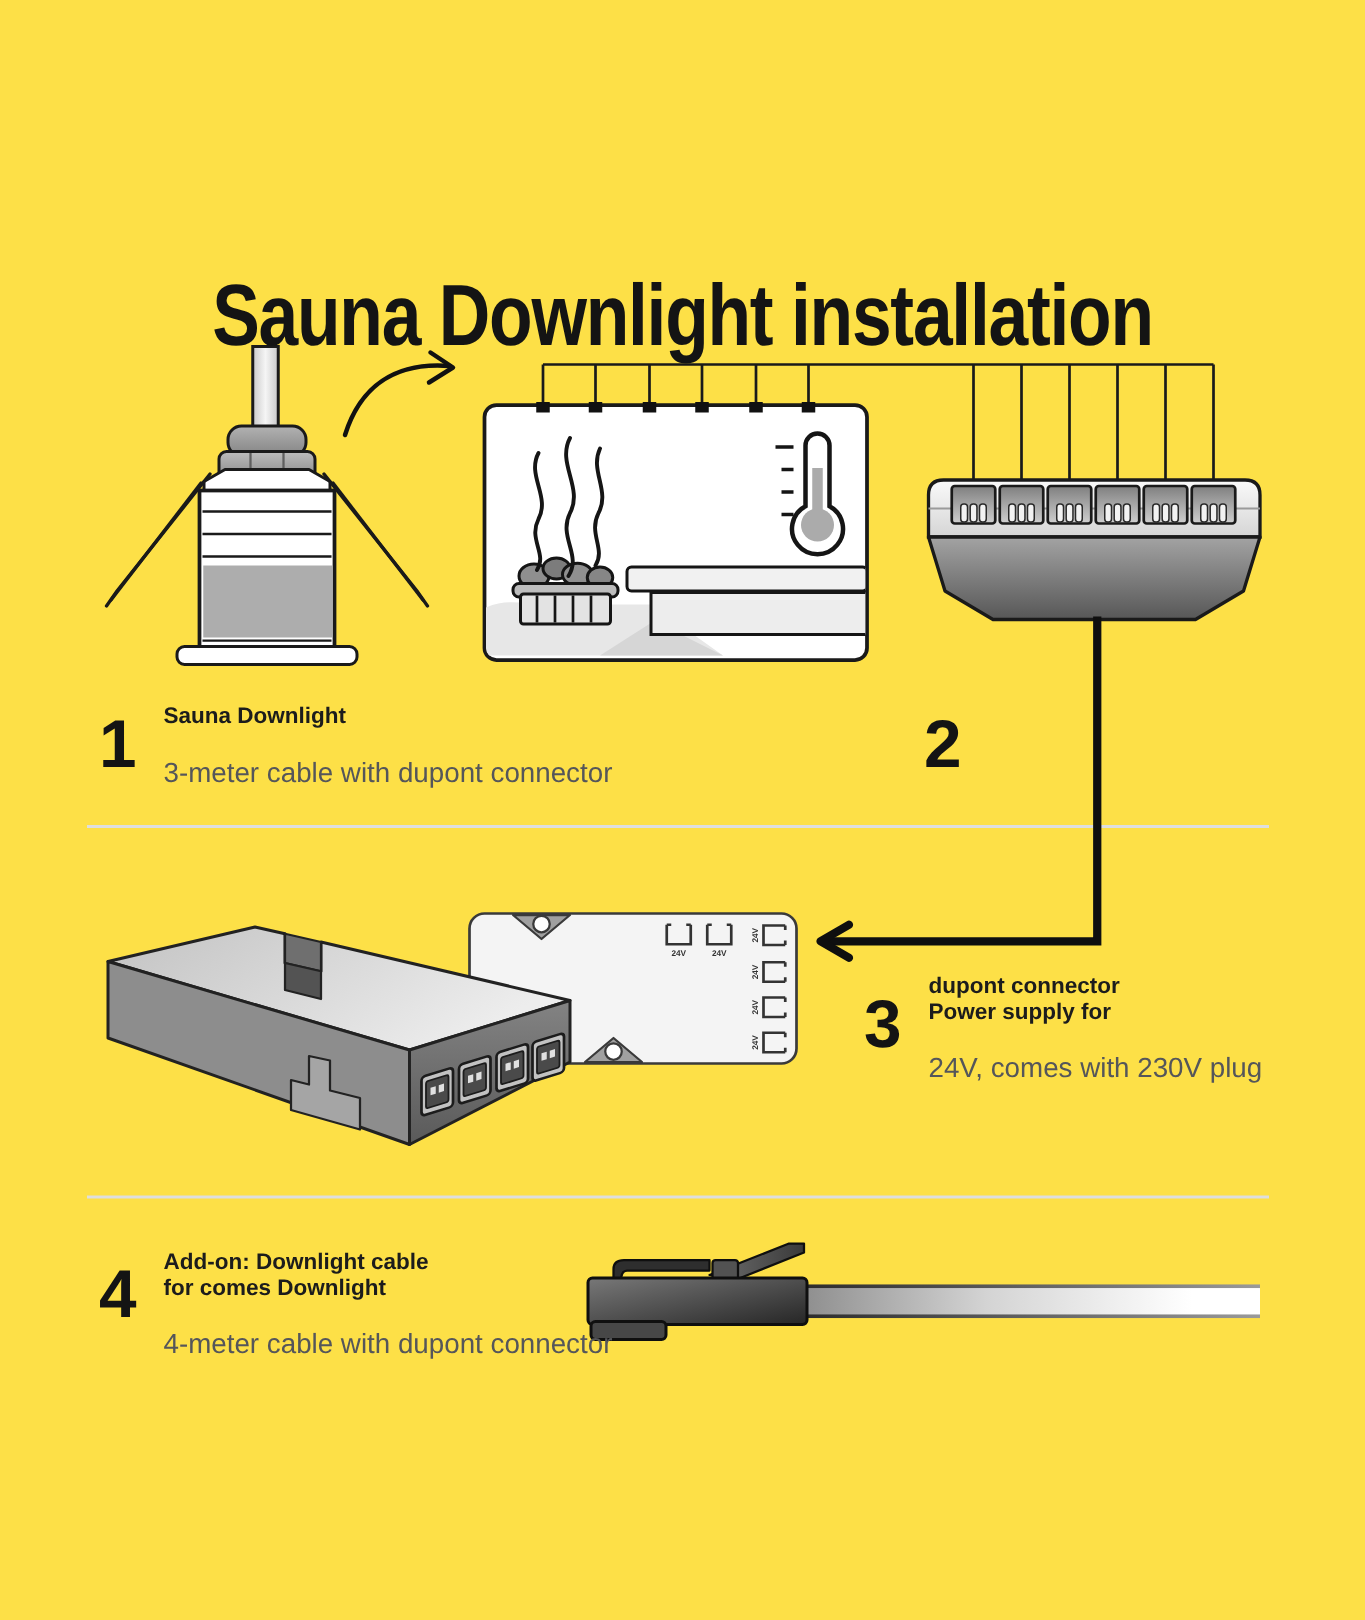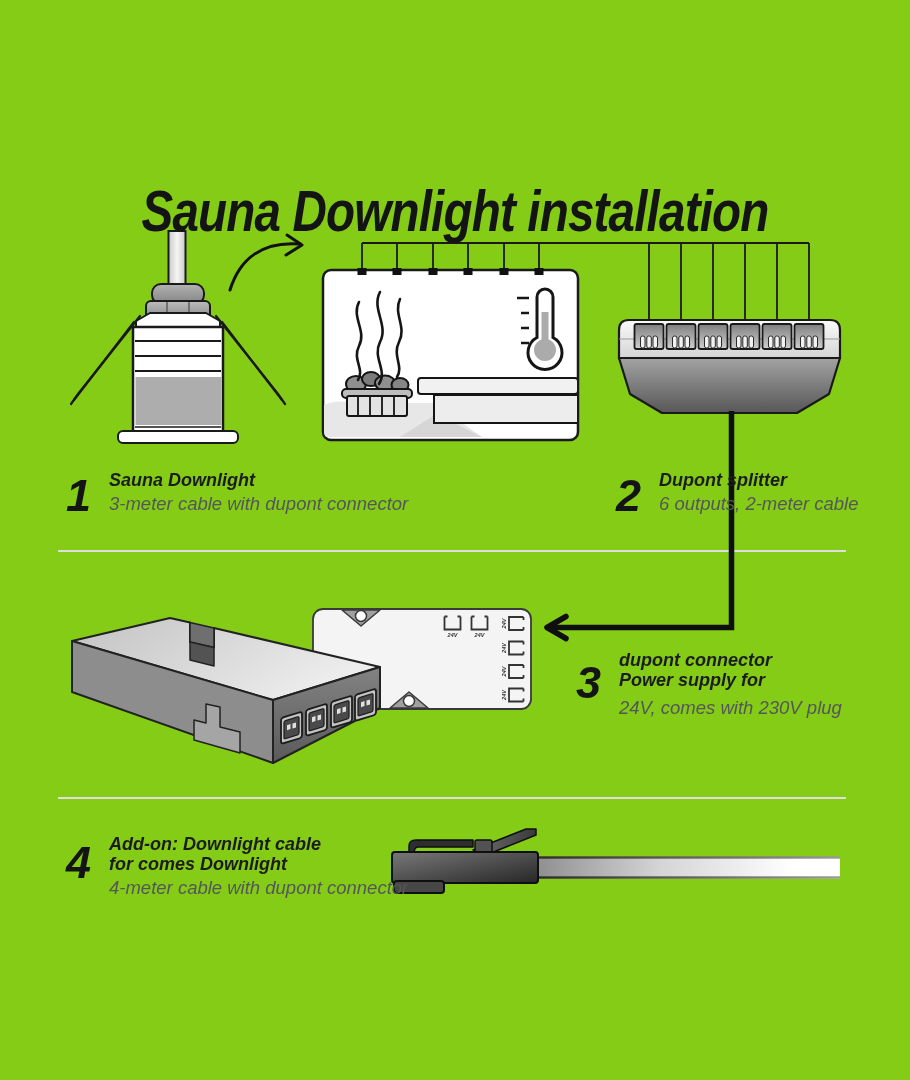--- a/index.html
+++ b/index.html
@@ -1,34 +1,34 @@
 <!DOCTYPE html>
 <html><head>
 <meta charset="utf-8">
 <style>
   html,body { margin:0; padding:0; background:#ffffff; }
   .canvas {
-    position:relative; width:910px; height:1080px; background:#84cc16;
-    overflow:hidden; font-family:"Liberation Sans", sans-serif;font-style:italic;
+    position:relative; width:910px; height:1080px; background:#fde047;
+    overflow:hidden; font-family:"Liberation Sans", sans-serif;
   }
   .page-title {
     position:absolute; top:138px; left:0; width:910px; text-align:center;
     font-size:58px; font-weight:800; color:#141414; letter-spacing:-1px;
     transform:scaleX(.82); transform-origin:center; white-space:nowrap;
   }
   .divider { position:absolute; left:58px; width:788px; height:2px; background:#dedede; }
   .divider-1 { top:550px; }
   .divider-2 { top:797px; }
   .step { position:absolute; display:flex; gap:16px; }
   .step .num {
     width:27px; font-size:45px; font-weight:800; color:#141414;
     line-height:.9; letter-spacing:-1px;
   }
-  .step .heading { font-size:18px; font-weight:700; color:#1c1c1c; line-height:1.12; }
-  .step .desc { font-size:18.5px; color:#55565a; line-height:1.22; margin-top:3px; }
+  .step .heading { font-size:15px; font-weight:700; color:#1c1c1c; line-height:1.12; }
+  .step .desc { font-size:18.5px; color:#55565a; line-height:1.22; margin-top:17px; }
   .step-1 { left:66px; top:470px; }
   .step-2 { left:616px; top:470px; }
   .step-3 { left:576px; top:650px; }
   .step-4 { left:66px; top:834px; }
   svg.art { position:absolute; left:0; top:0; }
   .svg-label { font-family:"Liberation Sans", sans-serif; }
 </style>
 </head>
 <body>
 
@@ -288,32 +288,28 @@
   <div class="step step-1">
     <div class="num" style="padding-top:6px">1</div>
     <div class="txt">
       <div class="heading">Sauna Downlight</div>
       <div class="desc">3-meter cable with dupont connector</div>
     </div>
   </div>
 
   <div class="step step-2">
     <div class="num" style="padding-top:6px">2</div>
-    <div class="txt">
-      <div class="heading">Dupont splitter</div>
-      <div class="desc">6 outputs, 2-meter cable</div>
-    </div>
   </div>
 
   <div class="step step-3">
     <div class="num" style="padding-top:13px">3</div>
     <div class="txt">
       <div class="heading">dupont connector</div>
       <div class="heading">Power supply for</div>
-      <div class="desc" style="margin-top:7px">24V, comes with 230V plug</div>
+      <div class="desc" style="margin-top:17px">24V, comes with 230V plug</div>
     </div>
   </div>
 
   <div class="step step-4">
     <div class="num" style="padding-top:9px">4</div>
     <div class="txt">
       <div class="heading">Add-on: Downlight cable</div>
       <div class="heading">for comes Downlight</div>
       <div class="desc">4-meter cable with dupont connector</div>
     </div>

